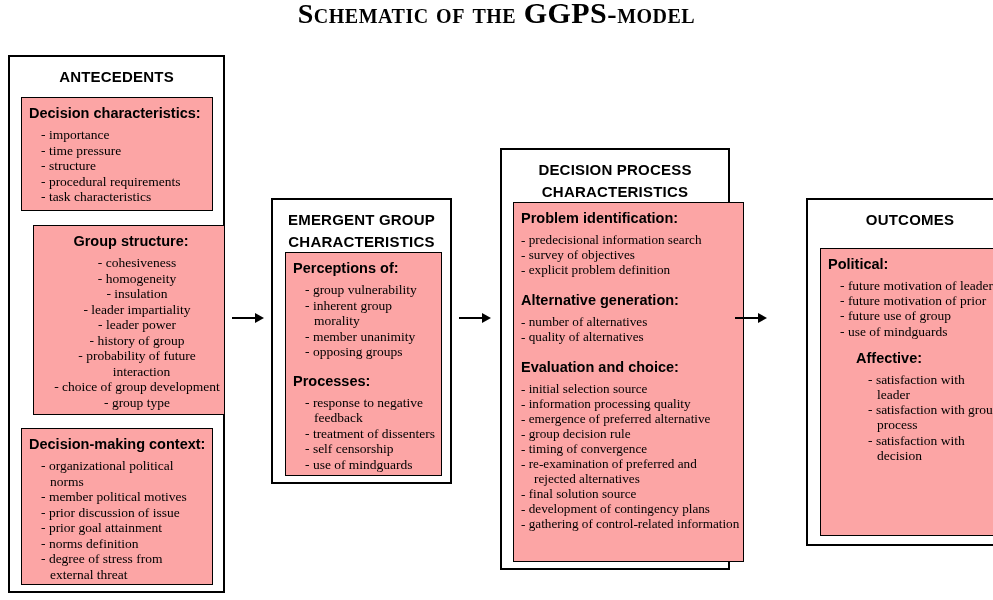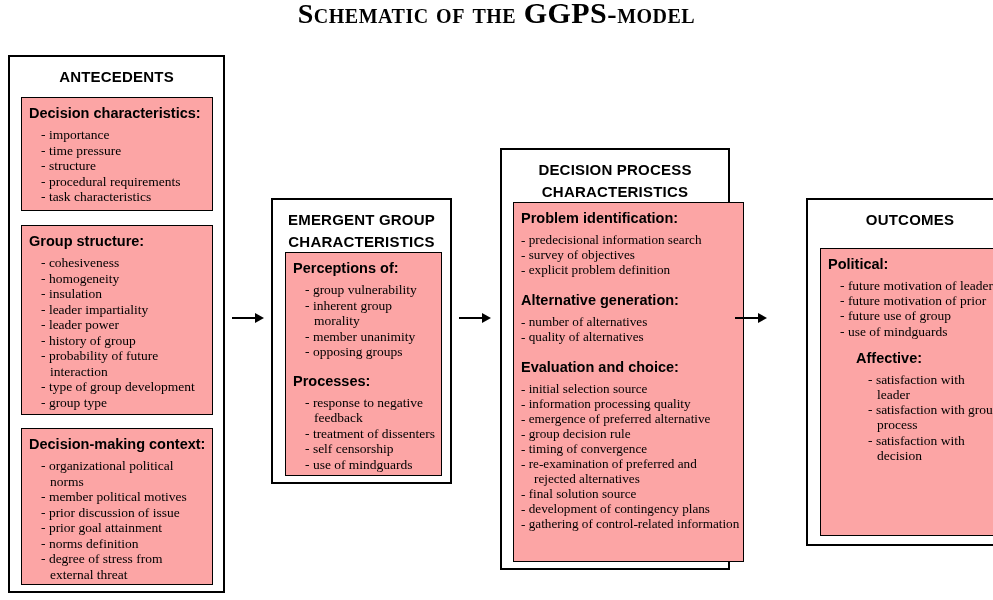--- a/index.html
+++ b/index.html
@@ -49,21 +49,21 @@
   
   .inner {
     position:absolute;
     border:1.5px solid #000;
     box-sizing:border-box;
     background:#fca5a5;
     padding:7px 3px 0 7px;
   }
   
   #inner-dc  { left:11px; top:40px;  width:192px; height:114px; }
-  #inner-gs  { left:11px; top:168px; width:192px; height:190px; }
+  #inner-gs  { left:23px; top:168px; width:192px; height:190px;text-align:center; }
   #inner-dmc { left:11px; top:371px; width:192px; height:157px; }
   
   #inner-eg  { left:12px; top:52px;  width:157px; height:224px; }
   
   #inner-dp  { left:11px; top:52px;  width:231px; height:360px; }
   
   #inner-out { left:12px; top:48px;  width:184px; height:288px; }
 
   .sec-head {
     font-family:"Liberation Sans", sans-serif;
@@ -140,21 +140,21 @@
       <div class="section">
         <div class="sec-head">Group structure:</div>
         <ul class="items">
             <li>cohesiveness</li>
             <li>homogeneity</li>
             <li>insulation</li>
             <li>leader impartiality</li>
             <li>leader power</li>
             <li>history of group</li>
             <li>probability of future interaction</li>
-            <li>type of group development</li>
+            <li>choice of group development</li>
             <li>group type</li>
           </ul>
       </div>
     </div>
 
     <div class="inner" id="inner-dmc">
       <div class="section">
         <div class="sec-head">Decision-making context:</div>
         <ul class="items">
             <li>organizational political norms</li>

